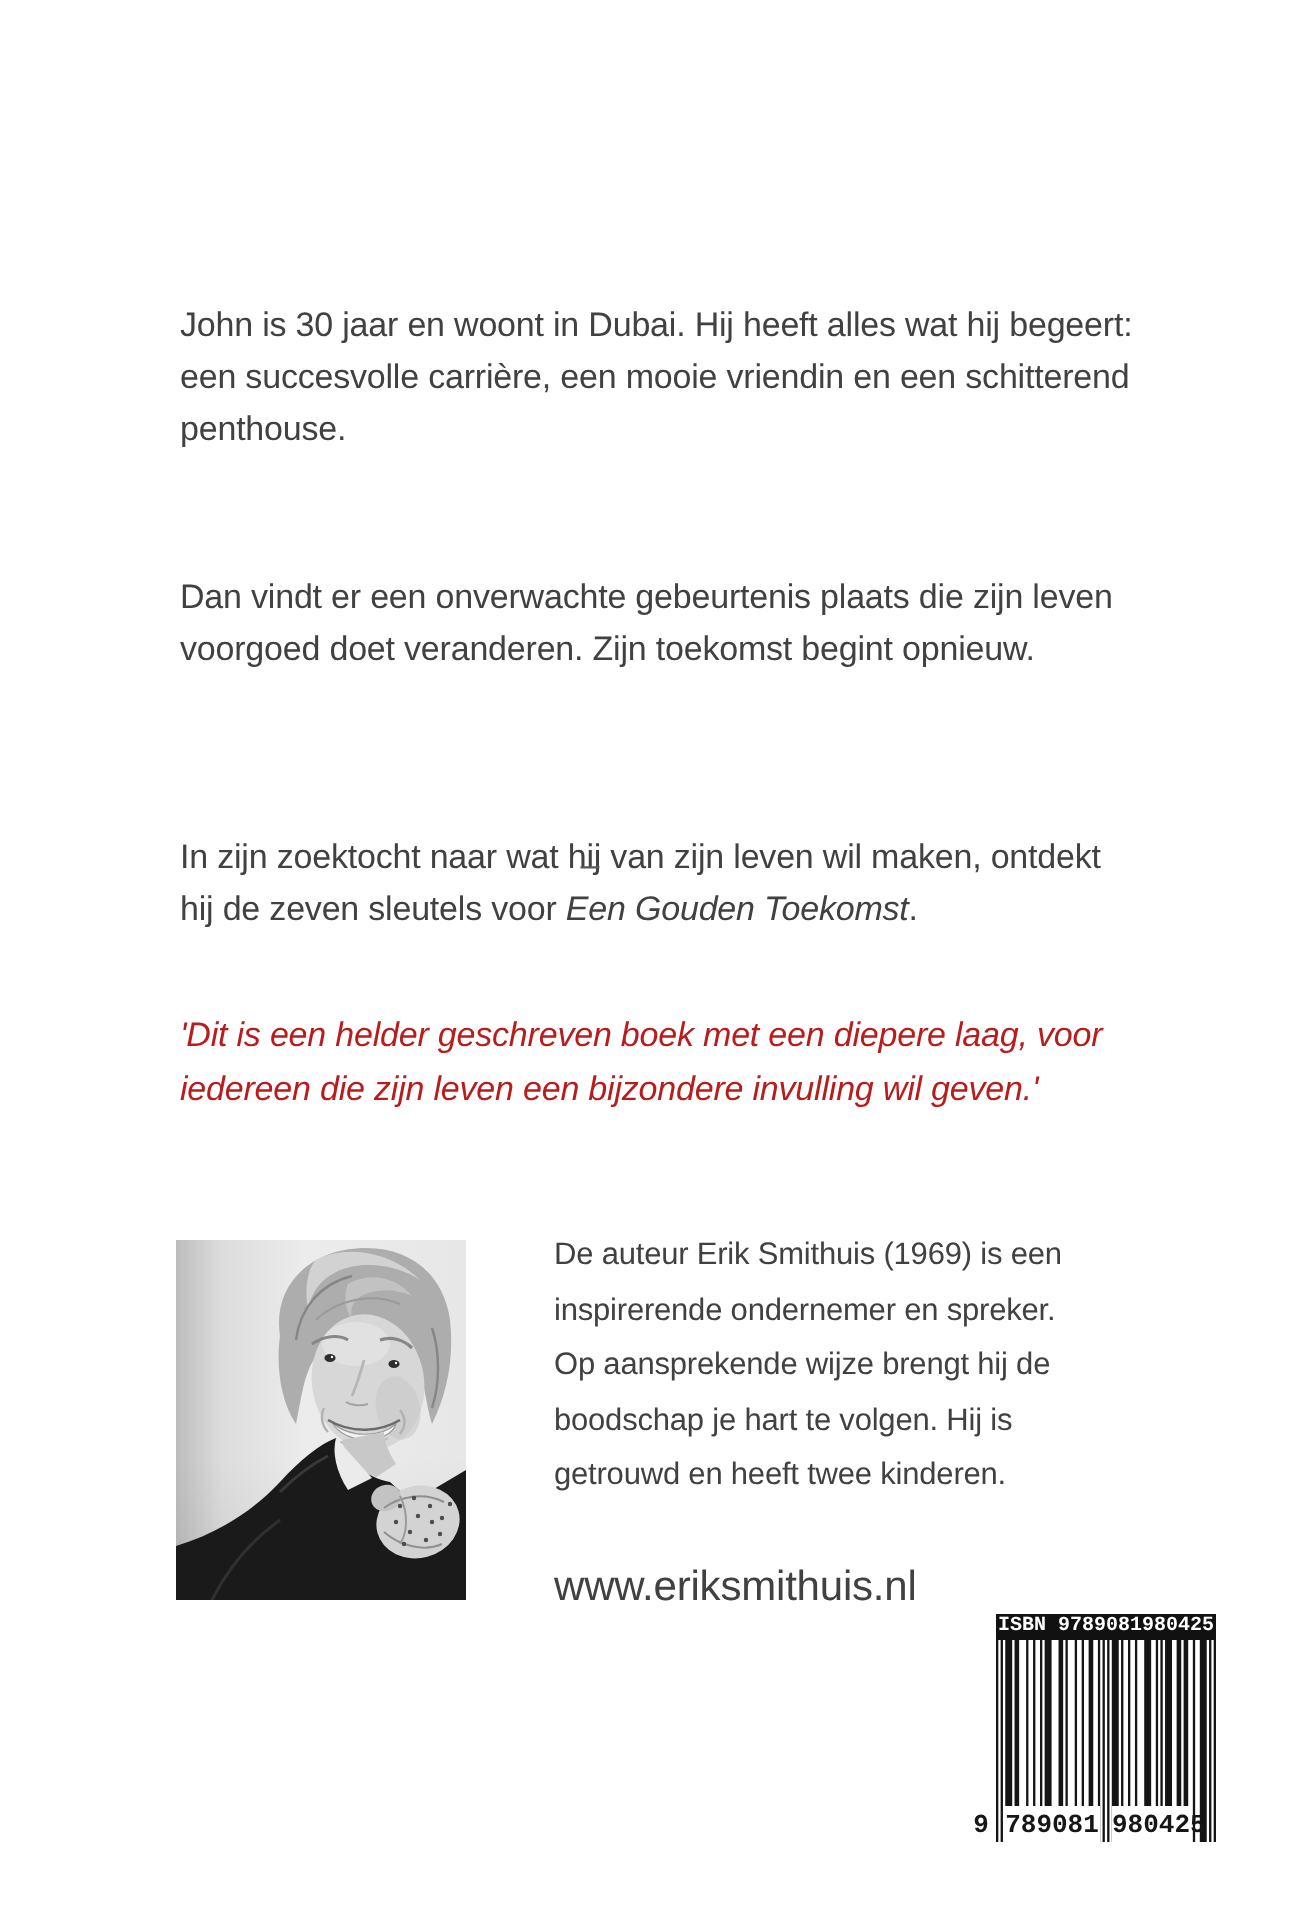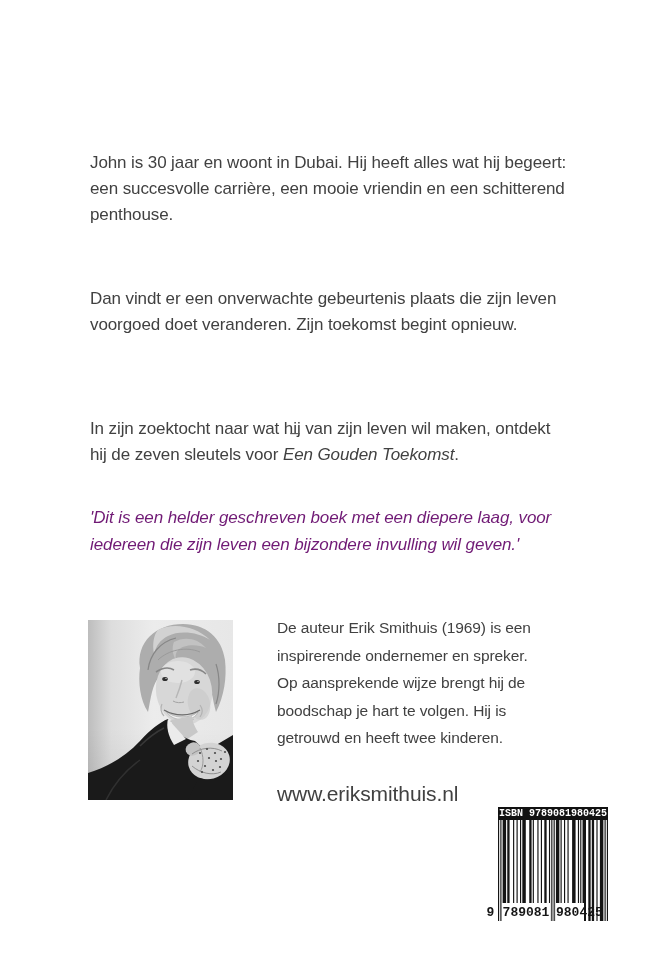--- a/index.html
+++ b/index.html
@@ -16,21 +16,21 @@
   .blurb p{margin:0;}
   .blurb p.gap1{margin-top:32px;}
   .blurb p.gap2{margin-top:52px;}
   .blurb em{font-style:italic;}
   .divider{
     position:absolute;left:90px;top:420px;width:410px;
     text-align:center;font-size:17px;line-height:26px;color:#5a5a5a;
   }
   .quote{
     position:absolute;left:90px;top:504px;width:552px;margin:0;
-    font-size:17px;line-height:27px;font-style:italic;color:#701a75;
+    font-size:17px;line-height:27px;font-style:italic;color:#b91c1c;
     letter-spacing:-0.1px;white-space:pre-line;
   }
   .photo{
     position:absolute;left:88px;top:620px;width:145px;height:180px;margin:0;
   }
   .photo svg{display:block;width:100%;height:100%;}
   .bio{
     position:absolute;left:277px;top:614px;width:300px;margin:0;
     font-size:15.5px;line-height:27.5px;letter-spacing:-0.1px;
     white-space:pre-line;
@@ -46,21 +46,21 @@
     font-weight:bold;line-height:13px;text-align:center;white-space:nowrap;
   }
   .bc-bars{position:absolute;left:0;top:13px;width:110px;height:101px;}
   .bc-digits span{
     position:absolute;top:96px;height:18px;line-height:19px;
     font-family:"Liberation Mono",monospace;font-size:13px;font-weight:bold;
     color:#161616;text-align:center;background:#fff;white-space:nowrap;
   }
   .bc-digits .d-lead{left:-14px;width:13px;background:transparent;}
   .bc-digits .d-g1{left:4px;width:48px;}
-  .bc-digits .d-g2{left:58px;width:28px;}
+  .bc-digits .d-g2{left:58px;width:40px;}
 </style>
 </head>
 <body>
 
 <div class="page">
 
   <section class="blurb">
     <p>John is 30 jaar en woont in Dubai. Hij heeft alles wat hij begeert:
 een succesvolle carrière, een mooie vriendin en een schitterend
 penthouse.</p>

